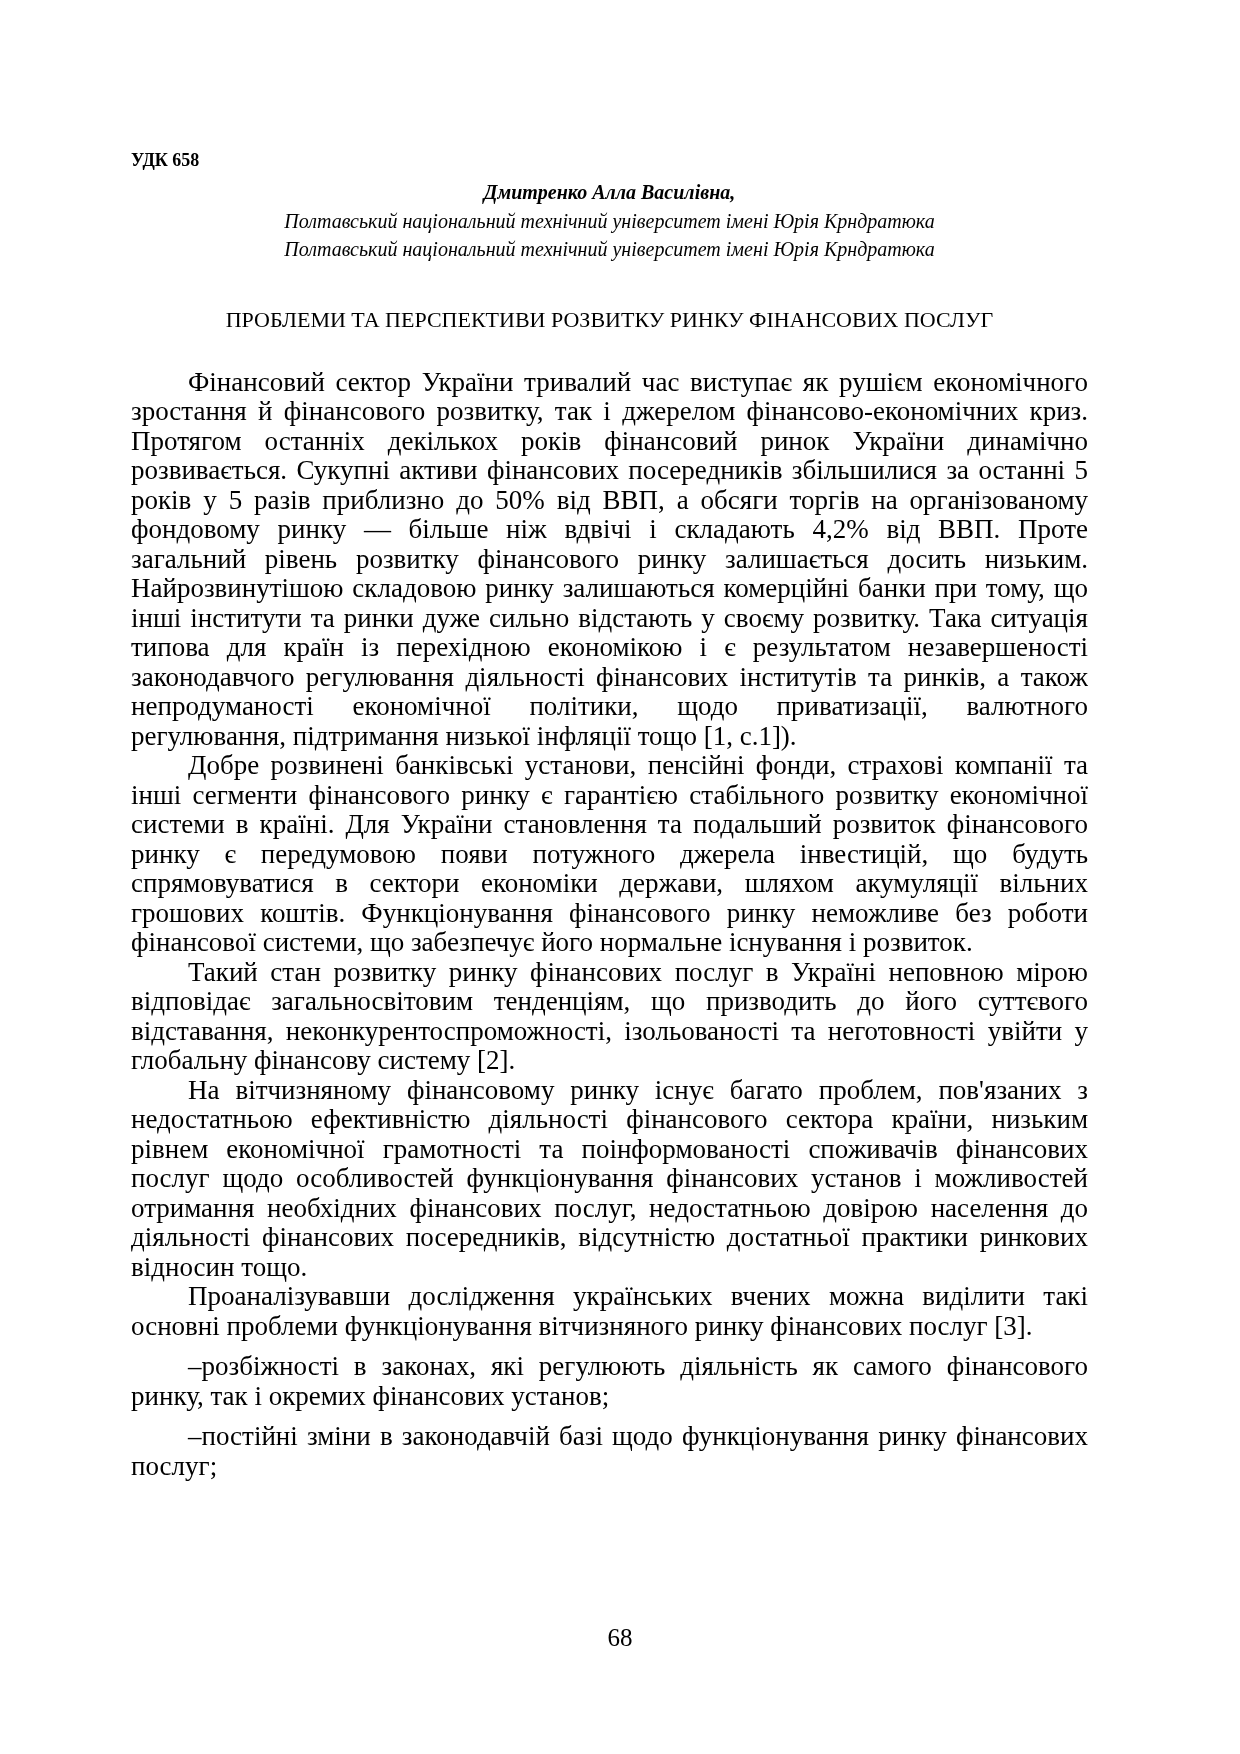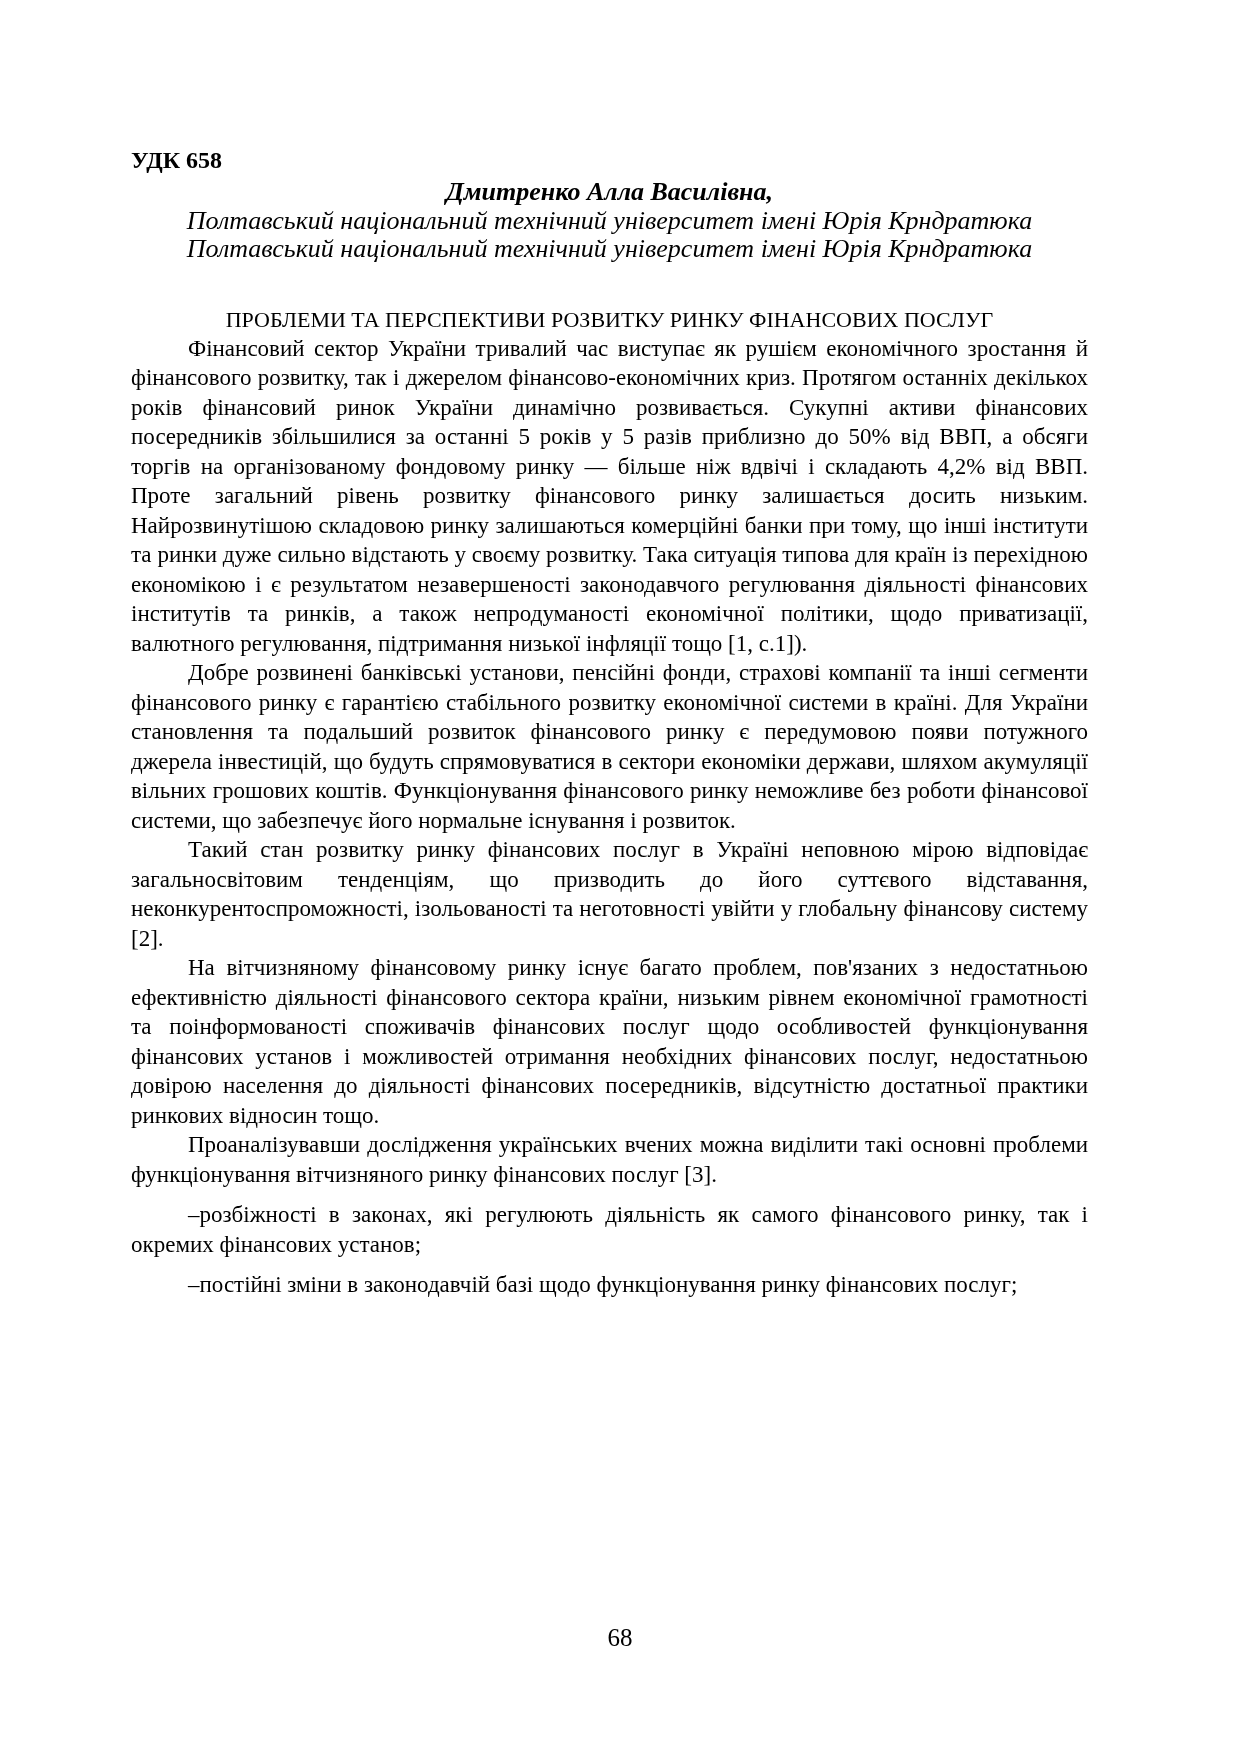--- a/index.html
+++ b/index.html
@@ -17,42 +17,43 @@
     overflow: hidden;
   }
   .content {
     position: absolute;
     left: 131px;
     top: 0;
     width: 957px;
   }
   .udc {
     margin-top: 146px;
-    font-size: 24px;
+    font-size: 18px;
     line-height: 29px;
     font-weight: bold;
     text-align: left;
   }
   .authors {
     margin-top: 3px;
     text-align: center;
-    font-size: 26px;
+    font-size: 20px;
     line-height: 28.5px;
   }
   .authors .line { font-style: italic; }
   .authors .line.name { font-weight: bold; }
   .title {
     margin: 41px 0 0 0;
     text-align: center;
     font-size: 22px;
     font-weight: normal;
     line-height: 29px;
   }
   .bodytext {
-    font-size: 23px;
+    margin-top: 34px;
+    font-size: 27px;
     line-height: 29.5px;
     text-align: justify;
   }
   .bodytext p {
     margin: 0;
     text-indent: 57px;
   }
   .bodytext p.list {
     margin-top: 11px;
   }

